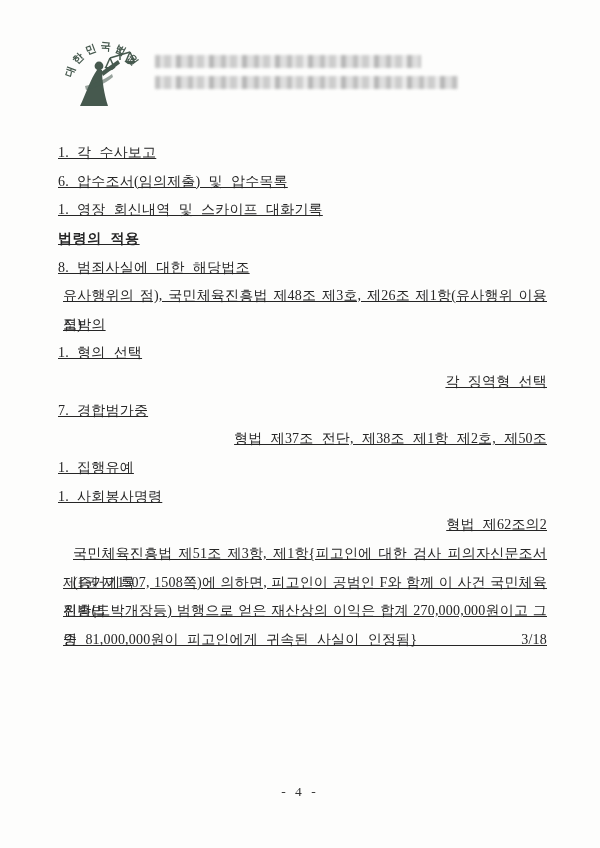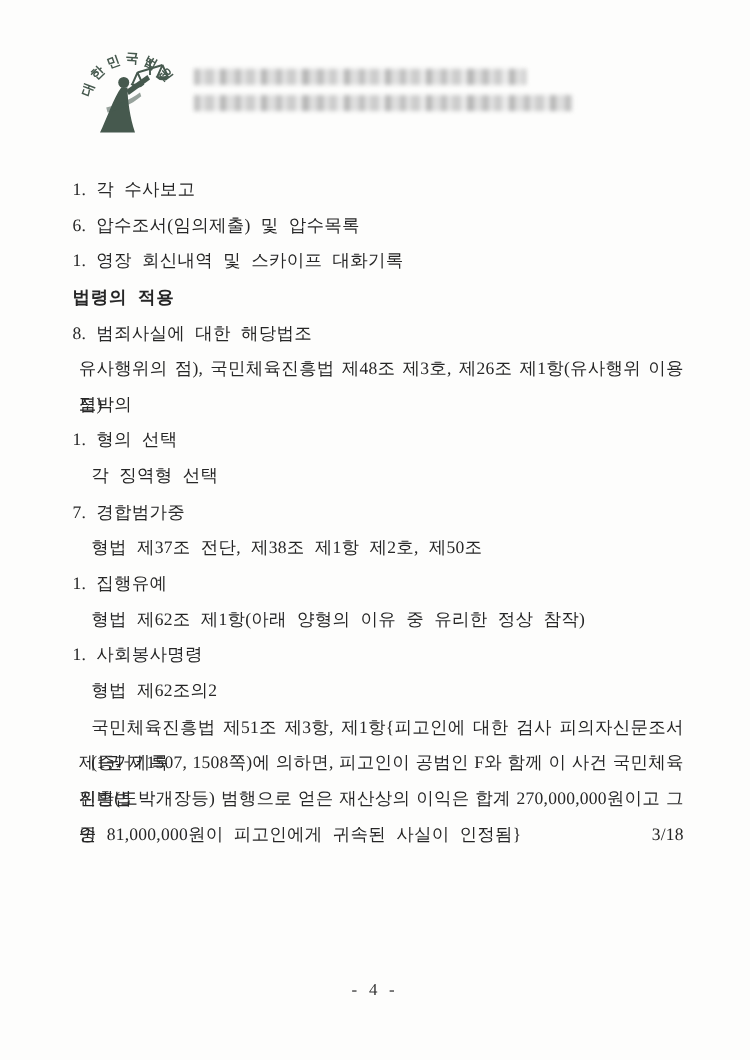--- a/index.html
+++ b/index.html
@@ -27,32 +27,32 @@
     background:repeating-linear-gradient(90deg,
       #ababab 0 5px,#dcdcdc 5px 9px,#bdbdbd 9px 16px,#e6e6e6 16px 21px,
       #9f9f9f 21px 26px,#d4d4d4 26px 33px);
     filter:blur(1.6px);
     opacity:.75;
   }
   .redact.l1{width:266px;margin-bottom:8px;}
   .redact.l2{width:303px;}
   
   .doc-body{
-    position:absolute;left:58px;right:53px;top:139px;
+    position:absolute;left:58px;right:53px;top:139px;text-decoration:underline;
   }
   .line{
     height:28.65px;line-height:28.65px;
     font-size:14px;
     letter-spacing:.2px;
     word-spacing:.32em;
     white-space:nowrap;
     overflow:visible;
   }
   .line.heading{font-weight:bold;letter-spacing:.6px;}
-  .line.ind-first{padding-left:15px;}   
+  .line.ind-first{padding-left:15px;text-align:right;}   
   .line.ind-cont{padding-left:5px;}     
   .line.just{
     white-space:normal;
     text-align:justify;
     text-align-last:justify;
     word-spacing:normal;
   }
   .page-number{
     position:absolute;left:0;right:0;top:784px;
     text-align:center;
@@ -100,21 +100,20 @@
     <div class="line">1. 영장 회신내역 및 스카이프 대화기록</div>
     <div class="line heading">법령의 적용</div>
     <div class="line">8. 범죄사실에 대한 해당법조</div>
     <div class="line ind-cont just">유사행위의 점), 국민체육진흥법 제48조 제3호, 제26조 제1항(유사행위 이용 도박의</div>
     <div class="line ind-cont">점)</div>
     <div class="line">1. 형의 선택</div>
     <div class="line ind-first">각 징역형 선택</div>
     <div class="line">7. 경합범가중</div>
     <div class="line ind-first">형법 제37조 전단, 제38조 제1항 제2호, 제50조</div>
     <div class="line">1. 집행유예</div>
-    <div class="line ind-first">형법 제62조 제1항(아래 양형의 이유 중 유리한 정상 참작)</div>
     <div class="line">1. 사회봉사명령</div>
     <div class="line ind-first">형법 제62조의2</div>
     <div class="line ind-first just">국민체육진흥법 제51조 제3항, 제1항{피고인에 대한 검사 피의자신문조서(증거기록</div>
     <div class="line ind-cont just">제1권 제1507, 1508쪽)에 의하면, 피고인이 공범인 F와 함께 이 사건 국민체육진흥법</div>
     <div class="line ind-cont just">위반(도박개장등) 범행으로 얻은 재산상의 이익은 합계 270,000,000원이고 그 중 3/18</div>
     <div class="line ind-cont">인 81,000,000원이 피고인에게 귀속된 사실이 인정됨}</div>
   </div>
 
   <div class="page-number">- 4 -</div>
 

